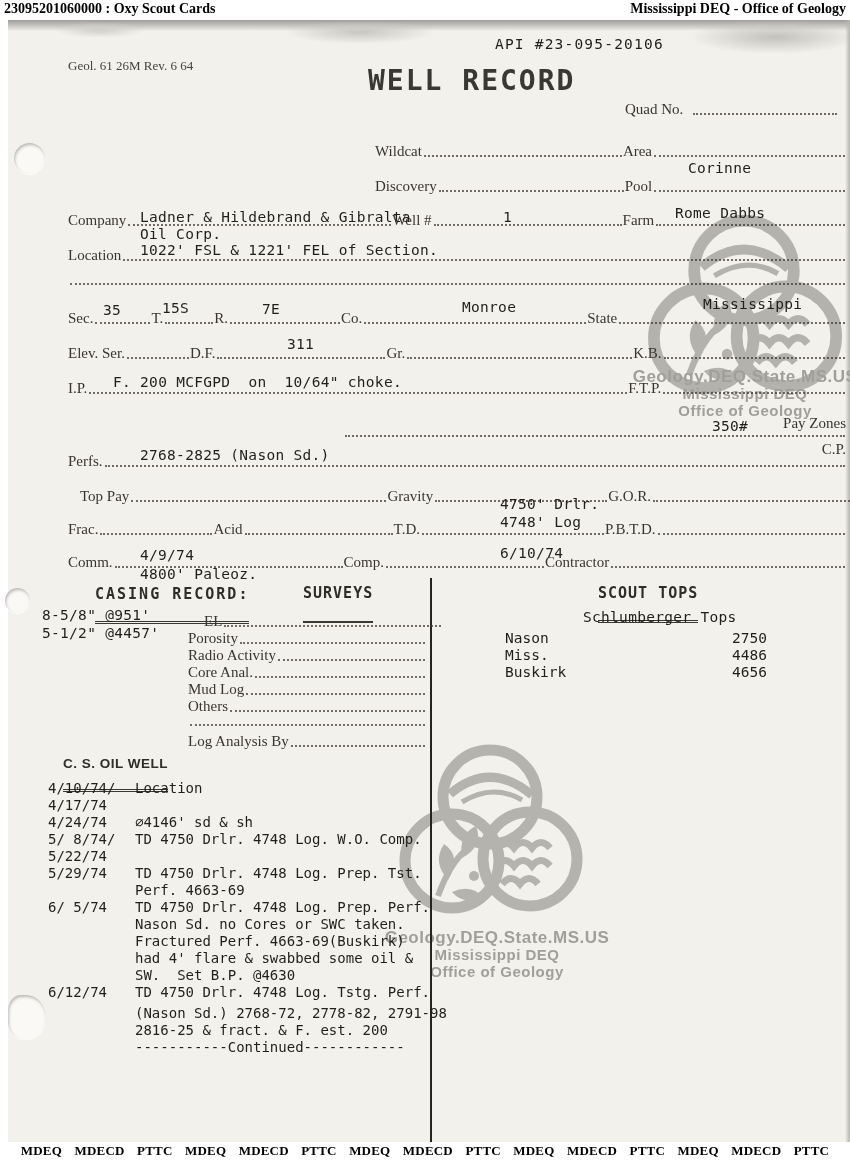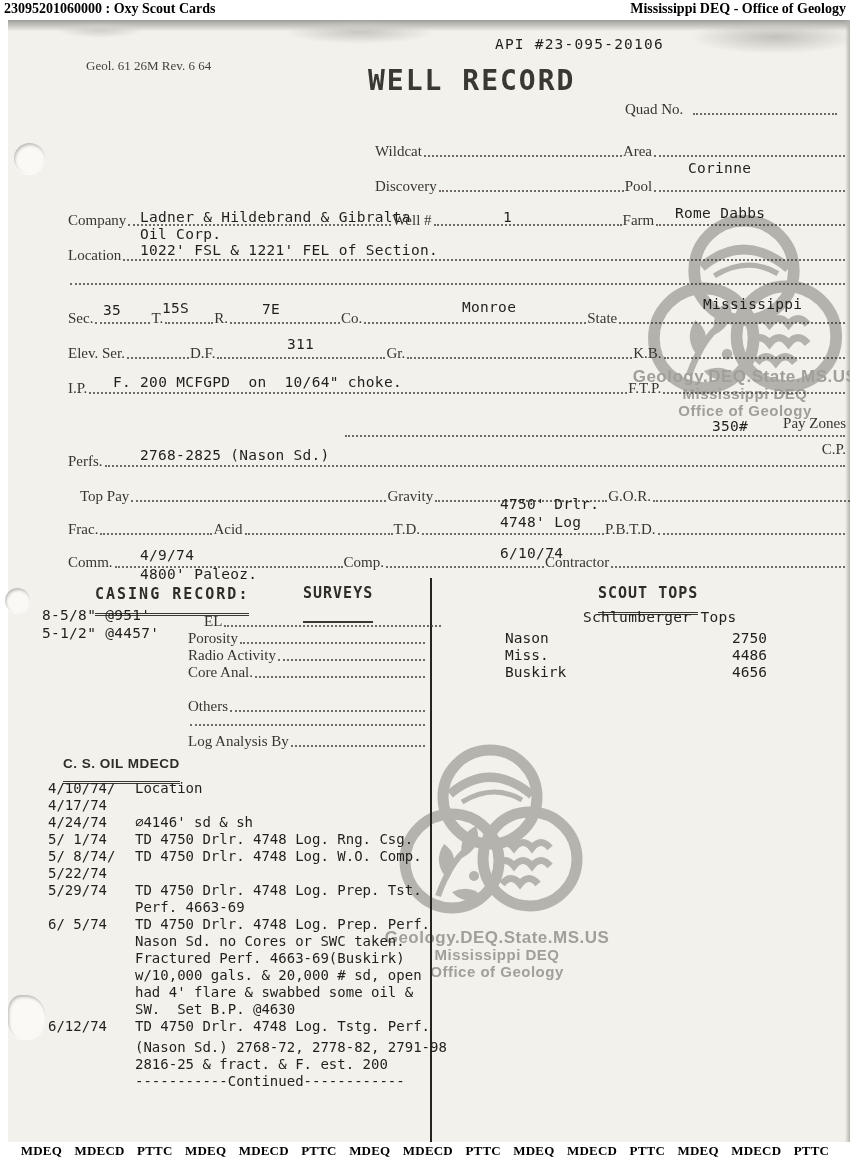--- a/index.html
+++ b/index.html
@@ -15,21 +15,21 @@
         font:15px "Liberation Serif",serif;white-space:nowrap;z-index:2;}
   .lbl{padding-bottom:1px;}
   .ld{border-bottom:2px dotted rgba(62,56,46,.72);margin:0 1px 4px 2px;height:2px;}
   .f{flex:1 1 auto;}
   
   .typed{position:absolute;font:14.5px "DejaVu Sans Mono",monospace;color:#211f1b;
          white-space:pre;letter-spacing:.3px;z-index:3;}
   .hd{position:absolute;font-family:"DejaVu Sans Mono",monospace;font-weight:bold;
       color:#2f2d28;white-space:nowrap;z-index:2;}
   .ul1{border-bottom:2px solid #3a3833;padding-bottom:19px;}
-  .ul2{border-bottom:3px double #3a3833;padding-bottom:10px;}
+  .ul2{border-bottom:3px double #3a3833;padding-bottom:18px;}
   
   #oiltops-lines{position:absolute;left:48px;top:780px;z-index:3;
                  font:14px "DejaVu Sans Mono",monospace;color:#211f1b;}
   .otline{height:17px;white-space:pre;}
   .otdate{display:inline-block;width:87px;}
   .gap{margin-top:4px;}
   
   .wm{position:absolute;z-index:1;opacity:.9;}
   .wmtext{position:absolute;z-index:1;text-align:center;color:#a19f9a;
           font-family:"Liberation Sans",sans-serif;font-weight:bold;line-height:17px;}
@@ -108,21 +108,21 @@
       <circle cx="84" cy="136" r="5"></circle>
     </g>
   </svg>
   <div class="wmtext" style="left:382px;top:929px;width:230px;">
     <div class="big">Geology.DEQ.State.MS.US</div>
     <div class="sm">Mississippi DEQ</div>
     <div class="sm">Office of Geology</div>
   </div>
 
   <div class="typed" style="left:495px;top:36px;letter-spacing:1.2px;">API #23-095-20106</div>
-  <div style="position:absolute;left:86px;top:58px;font:13px 'Liberation Serif',serif;color:#45423c;z-index:2;">Geol. 61 26M Rev. 6 64</div>
+  <div style="position:absolute;left:68px;top:58px;font:13px 'Liberation Serif',serif;color:#45423c;z-index:2;">Geol. 61 26M Rev. 6 64</div>
   <div class="hd" style="left:368px;top:64px;font-size:28px;letter-spacing:2px;color:#3a3832;">WELL RECORD</div>
 
   <div class="frow" style="left:625px;top:101px;width:213px;gap:8px;">
     <span class="lbl">Quad No.</span>
       <span class="ld f"></span>
   </div>
 
   <div class="frow" style="left:375px;top:143px;width:471px;">
     <span class="lbl">Wildcat</span>
       <span class="ld" style="width:198px;"></span>
@@ -263,20 +263,24 @@
       <span class="ld f"></span>
     </div>
   <div class="frow" style="left:188px;top:664px;width:238px;">
     <span class="lbl">Core Anal.</span>
       <span class="ld f"></span>
     </div>
   <div class="frow" style="left:188px;top:647px;width:238px;">
     <span class="lbl">Radio Activity</span>
       <span class="ld f"></span>
     </div>
+  <div class="frow" style="left:188px;top:681px;width:238px;">
+    <span class="lbl">Mud Log</span>
+      <span class="ld f"></span>
+    </div>
   <div class="frow" style="left:188px;top:698px;width:238px;">
     <span class="lbl">Others</span>
       <span class="ld f"></span>
     </div>
   <div class="frow" style="left:188px;top:722px;width:238px;">
       <span class="ld f"></span>
     </div>
   <div class="frow" style="left:188px;top:733px;width:238px;">
     <span class="lbl">Log Analysis By</span>
       <span class="ld f"></span>
@@ -290,35 +294,33 @@
   </div>
   <div class="scrow" style="top:647px;">
     <span>Miss.</span>
     <span>4486</span>
   </div>
   <div class="scrow" style="top:664px;">
     <span>Buskirk</span>
     <span>4656</span>
   </div>
 
-  <div class="hd ul2" style="left:63px;top:756px;font-family:'Liberation Sans',sans-serif;font-size:13.5px;letter-spacing:.5px;">C. S. OIL MDECD</div>
+  <div class="hd ul2" style="left:63px;top:756px;font-family:'Liberation Sans',sans-serif;font-size:13.5px;letter-spacing:.5px;">C. S. OIL WELL</div>
 
   <div id="oiltops-lines">
     <div class="otline"><span class="otdate">4/10/74/</span><span>Location</span></div>
     <div class="otline"><span class="otdate">4/17/74</span><span></span></div>
     <div class="otline"><span class="otdate">4/24/74</span><span>∅4146' sd &amp; sh</span></div>
-    <div class="otline"><span class="otdate">5/ 1/74</span><span>TD 4750 Drlr. 4748 Log. Rng. Csg.</span></div>
     <div class="otline"><span class="otdate">5/ 8/74/</span><span>TD 4750 Drlr. 4748 Log. W.O. Comp.</span></div>
     <div class="otline"><span class="otdate">5/22/74</span><span></span></div>
     <div class="otline"><span class="otdate">5/29/74</span><span>TD 4750 Drlr. 4748 Log. Prep. Tst.</span></div>
     <div class="otline"><span class="otdate"></span><span>Perf. 4663-69</span></div>
     <div class="otline"><span class="otdate">6/ 5/74</span><span>TD 4750 Drlr. 4748 Log. Prep. Perf.</span></div>
     <div class="otline"><span class="otdate"></span><span>Nason Sd. no Cores or SWC taken.</span></div>
     <div class="otline"><span class="otdate"></span><span>Fractured Perf. 4663-69(Buskirk)</span></div>
-    <div class="otline"><span class="otdate"></span><span>w/10,000 gals. &amp; 20,000 # sd, open</span></div>
     <div class="otline"><span class="otdate"></span><span>had 4' flare &amp; swabbed some oil &amp;</span></div>
     <div class="otline"><span class="otdate"></span><span>SW.  Set B.P. @4630</span></div>
     <div class="otline"><span class="otdate">6/12/74</span><span>TD 4750 Drlr. 4748 Log. Tstg. Perf.</span></div>
     <div class="otline gap"><span class="otdate"></span><span>(Nason Sd.) 2768-72, 2778-82, 2791-98</span></div>
     <div class="otline"><span class="otdate"></span><span>2816-25 &amp; fract. &amp; F. est. 200</span></div>
     <div class="otline"><span class="otdate"></span><span>-----------Continued------------</span></div>
   </div>
 
   <div id="footer">MDEQ MDECD PTTC MDEQ MDECD PTTC MDEQ MDECD PTTC MDEQ MDECD PTTC MDEQ MDECD PTTC MDEQ MDECD PTTC</div>
 

